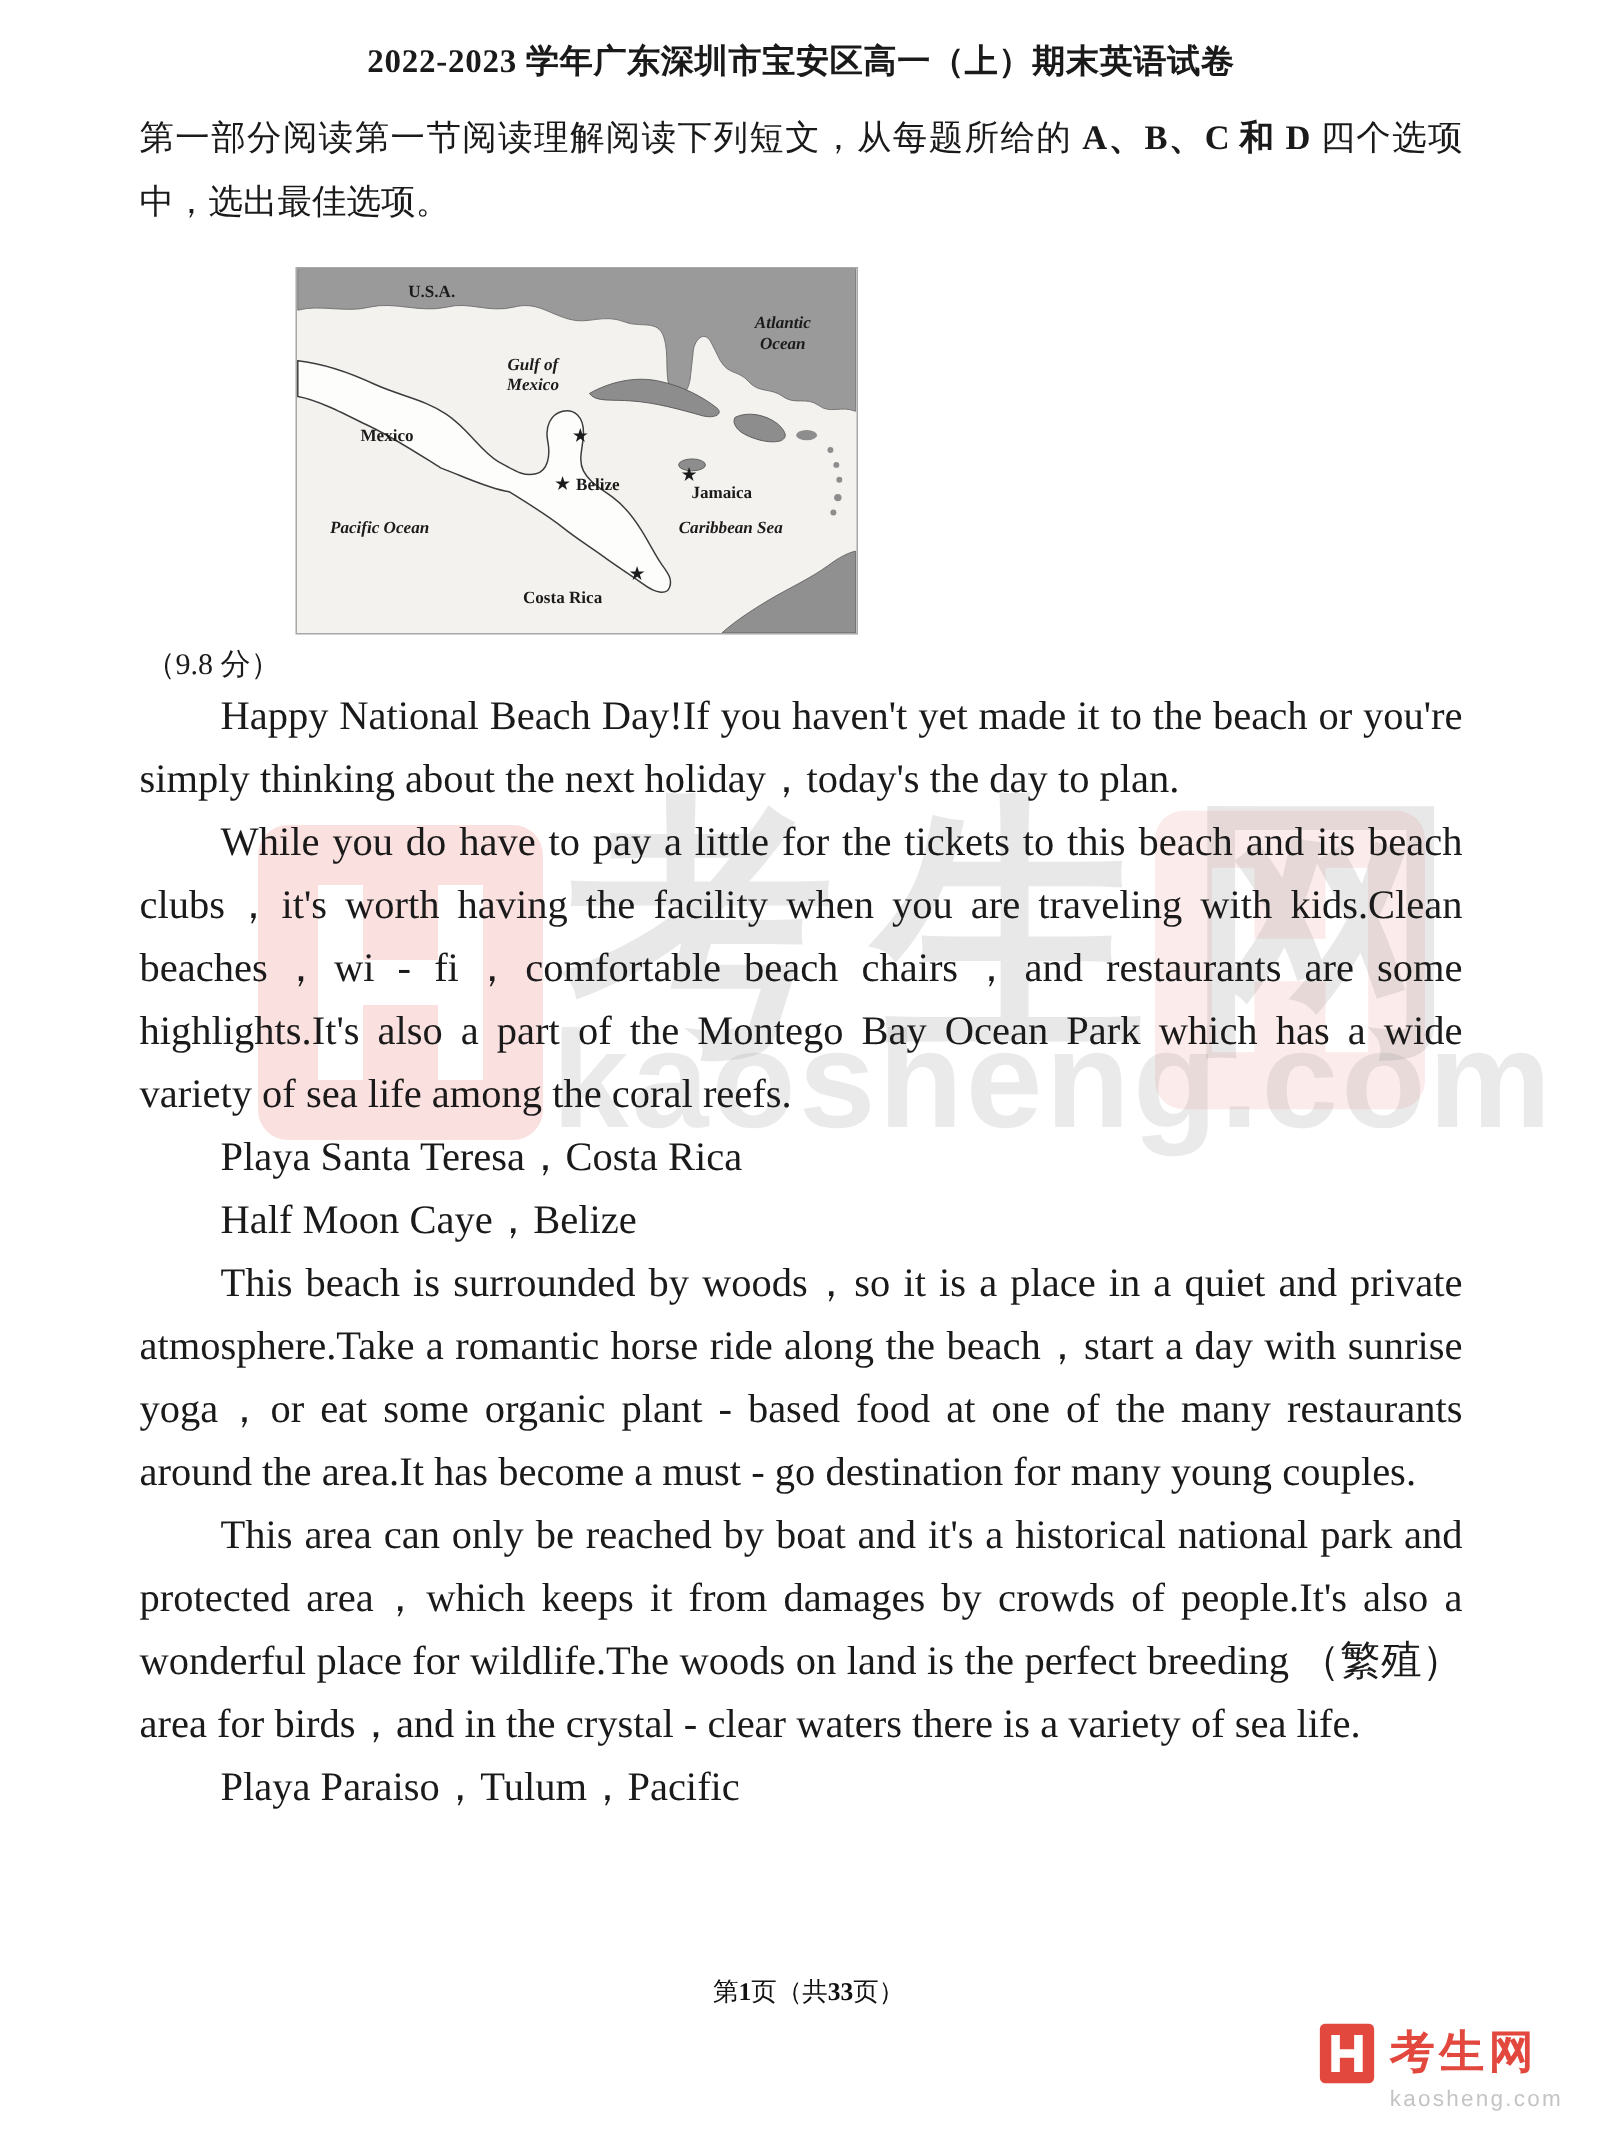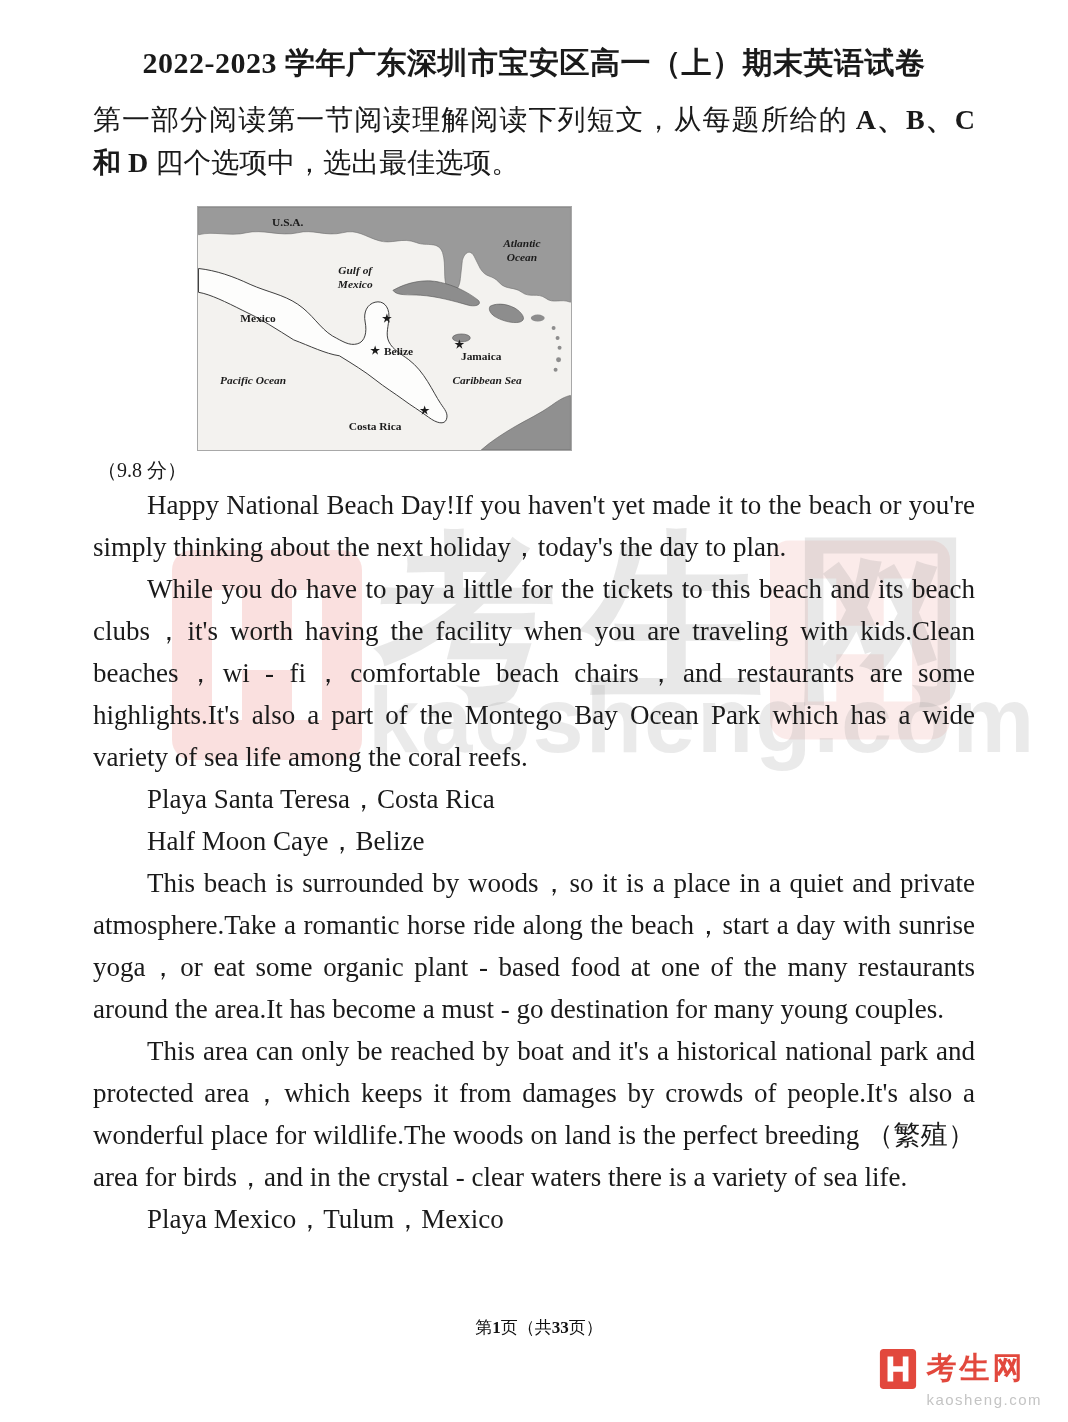--- a/index.html
+++ b/index.html
@@ -9,30 +9,30 @@
     background: #ffffff;
     color: #1a1a1a;
     font-family: "Liberation Serif", "DejaVu Serif", serif;
     position: relative;
     overflow: hidden;
   }
 
   .content { position: relative; z-index: 2; padding: 0 93px; }
 
   .title {
-    margin: 43px 0 14px 0;
+    margin: 26px 0 14px 0;
     text-align: center;
-    font-size: 30px;
+    font-size: 22px;
     font-weight: bold;
     letter-spacing: 0.5px;
   }
 
   .intro {
     margin: 0;
-    font-size: 28px;
+    font-size: 23px;
     line-height: 43px;
     text-align: justify;
   }
   .intro b { font-weight: bold; }
 
   .map-wrap { margin: 22px 0 0 104px; width: 377px; }
   svg.map {
     display: block;
     width: 375px; height: 245px;
     background: #f3f2ef;
@@ -165,21 +165,21 @@
   </figure>
 
   <p class="score">（9.8 分）</p>
 
   <p class="para">Happy National Beach Day!If you haven't yet made it to the beach or you're simply thinking about the next holiday，today's the day to plan.</p>
   <p class="para">While you do have to pay a little for the tickets to this beach and its beach clubs，it's worth having the facility when you are traveling with kids.Clean beaches，wi - fi，comfortable beach chairs，and restaurants are some highlights.It's also a part of the Montego Bay Ocean Park which has a wide variety of sea life among the coral reefs.</p>
   <p class="para">Playa Santa Teresa，Costa Rica</p>
   <p class="para">Half Moon Caye，Belize</p>
   <p class="para">This beach is surrounded by woods，so it is a place in a quiet and private atmosphere.Take a romantic horse ride along the beach，start a day with sunrise yoga，or eat some organic plant - based food at one of the many restaurants around the area.It has become a must - go destination for many young couples.</p>
   <p class="para">This area can only be reached by boat and it's a historical national park and protected area，which keeps it from damages by crowds of people.It's also a wonderful place for wildlife.The woods on land is the perfect breeding （繁殖）area for birds，and in the crystal - clear waters there is a variety of sea life.</p>
-  <p class="para">Playa Mexico，Tulum，Mexico</p>
+  <p class="para">Playa Paraiso，Tulum，Pacific</p>
 
 </div>
 
 <div class="page-footer"><span>第</span><b>1</b><span>页（共</span><b>33</b><span>页）</span></div>
 
 <div class="site-logo">
   <div class="logo-row">
     <svg width="38" height="40" viewBox="0 0 38 42">
       <rect x="0" y="0" width="38" height="42" rx="4" fill="#e2483d"></rect>
       <path d="M8 8 h6 v10 h10 v-10 h6 v26 h-6 v-10 h-10 v10 H8 Z" fill="#ffffff"></path>

